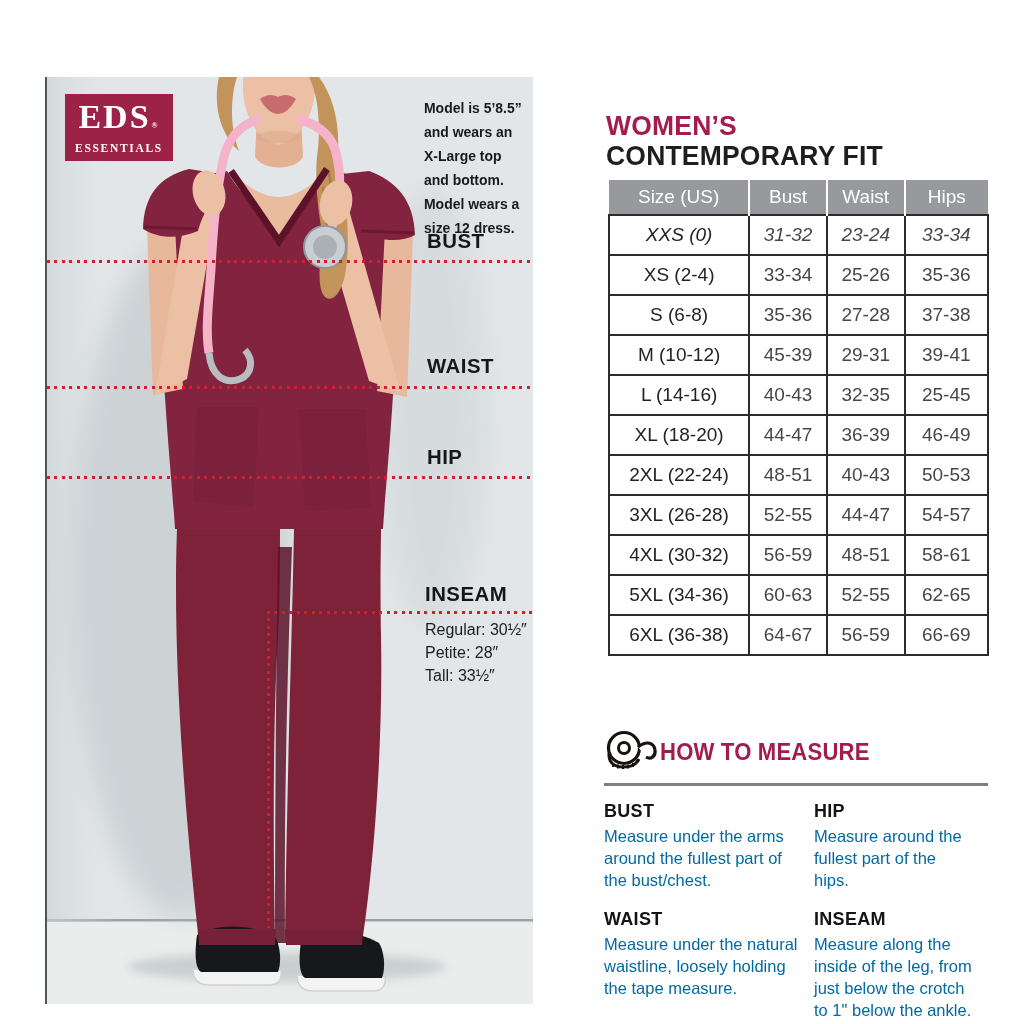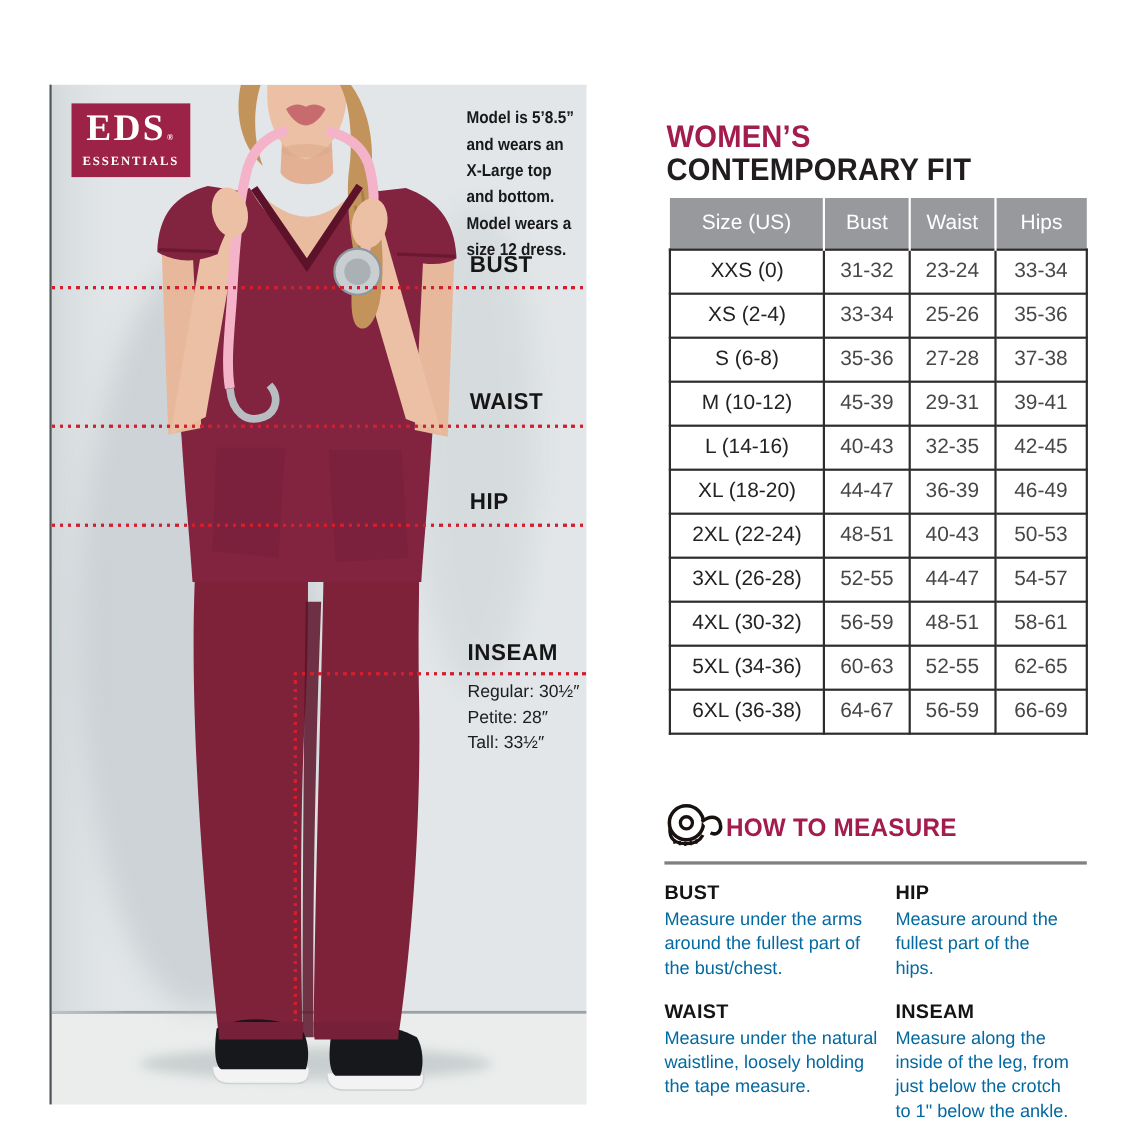--- a/index.html
+++ b/index.html
@@ -54,31 +54,31 @@
     font-weight:bold;font-size:28.5px;letter-spacing:.2px;
     transform:scaleX(.93);transform-origin:left top;white-space:nowrap;}
   .fit-title .t1{color:var(--crimson);}
   .fit-title .t2{color:#211D1E;}
   table.size-table{
     position:absolute;left:608px;top:152px;width:381px;
     border-collapse:collapse;table-layout:fixed;text-align:center;
   }
   .size-table th{
     background:var(--header-gray);color:#fff;font-weight:normal;font-size:19px;
-    height:47px;border-right:2px solid #fff;
+    height:35px;border-right:2px solid #fff;
   }
   .size-table th:last-child{border-right:none;}
   .size-table col.c1{width:37%;} .size-table col.c2{width:20.5%;}
   .size-table col.c3{width:20.5%;} .size-table col.c4{width:22%;}
   .size-table td{
     height:40px;font-size:19px;color:var(--cell-ink);
     border-right:2px solid var(--grid-dark);border-bottom:2px solid var(--grid-dark);
   }
   .size-table tbody tr td:first-child{border-left:2px solid var(--grid-dark);color:#232325;}
-  .size-table tbody tr:first-child td{border-top:2px solid var(--grid-dark);}
+  .size-table tbody tr:first-child td{border-top:2px solid var(--grid-dark);font-style:italic;}
   
   .htm{position:absolute;left:604px;top:700px;width:384px;}
   .htm-head{display:flex;align-items:center;gap:2px;height:48px;}
   .htm-title{font-size:23px;font-weight:bold;color:var(--crimson);letter-spacing:.2px;
     transform:scaleX(.96);transform-origin:left center;white-space:nowrap;}
   .htm-rule{margin-top:7px;height:3px;background:#7E8184;}
   .htm-grid{margin-top:15px;display:grid;grid-template-columns:210px 1fr;row-gap:18px;}
   .mi-head{font-size:18px;font-weight:bold;color:#141414;letter-spacing:.3px;margin-bottom:3px;}
   .mi-body{font-size:16.5px;line-height:22px;color:#0369a1;padding-right:16px;}
 </style>
@@ -242,21 +242,21 @@
         <tr>
           <td>M (10-12)</td>
           <td>45-39</td>
           <td>29-31</td>
           <td>39-41</td>
         </tr>
         <tr>
           <td>L (14-16)</td>
           <td>40-43</td>
           <td>32-35</td>
-          <td>42-45</td>
+          <td>25-45</td>
         </tr>
         <tr>
           <td>XL (18-20)</td>
           <td>44-47</td>
           <td>36-39</td>
           <td>46-49</td>
         </tr>
         <tr>
           <td>2XL (22-24)</td>
           <td>48-51</td>

